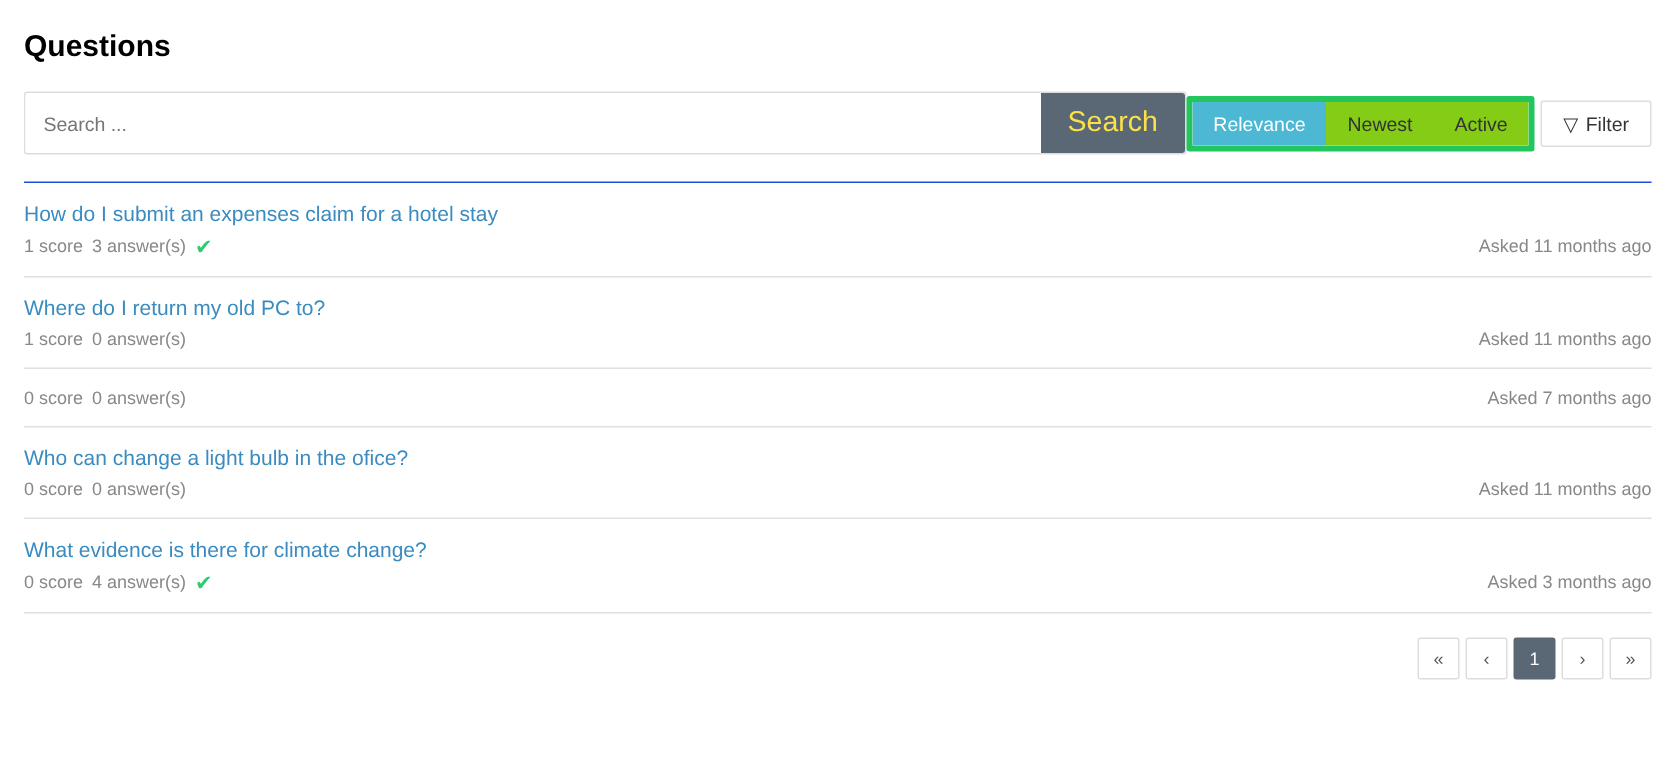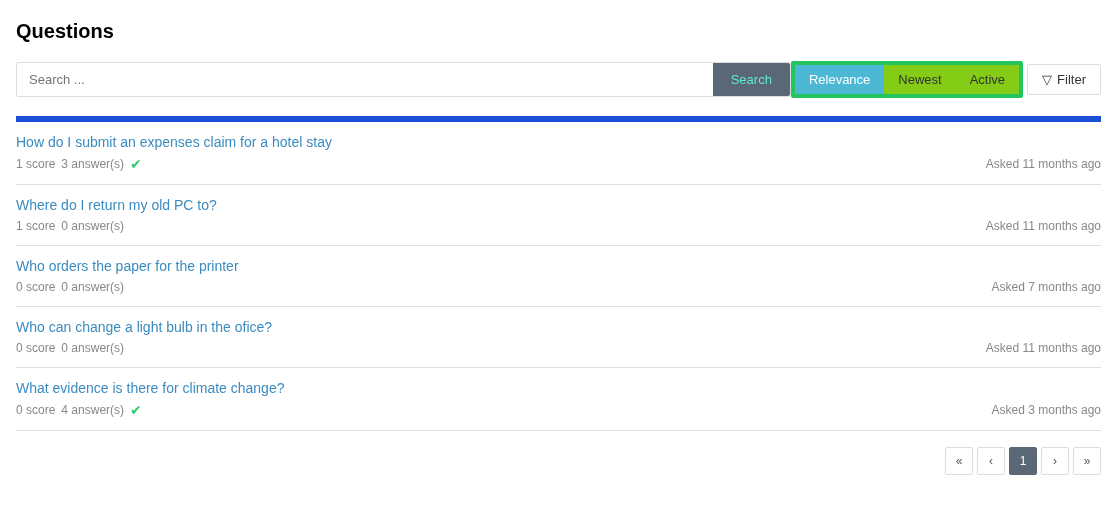--- a/index.html
+++ b/index.html
@@ -32,25 +32,25 @@
       flex: 1;
       border: none;
       outline: none;
       padding: 9px 12px;
       font-size: 13px;
       color: #999;
       border-radius: 2px 0 0 2px;
     }
     .search-btn {
       background: #5a6775;
-      color: #5eead4;
+      color: #fde047;
       border: none;
       padding: 9px 18px;
       cursor: pointer;
-      font-size: 13px;
+      font-size: 19px;
       border-radius: 0 2px 2px 0;
     }
     .filter-btn-group {
       display: flex;
       border: 4px solid #22c55e;
       border-radius: 2px;
       overflow: hidden;
     }
     .filter-tab {
       padding: 7px 14px;
@@ -86,21 +86,21 @@
       margin-bottom: 18px;
     }
     .search-wrapper {
       display: flex;
       flex: 1;
       border: 1px solid #ddd;
       border-radius: 2px;
     }
 
     
-    .question-list { border-top: 6px solid #1d4ed8; }
+    .question-list { border-top: 1px solid #1d4ed8; }
     .question-item {
       border-bottom: 1px solid #e0e0e0;
       padding: 12px 0;
     }
     .question-title {
       color: #3a8bbf;
       font-size: 14px;
       cursor: pointer;
       display: inline-block;
       margin-bottom: 6px;
@@ -197,21 +197,20 @@
       <div class="question-meta">
         <div class="meta-left">
           <span>1 score</span>
           <span>0 answer(s)</span>
 
         </div>
         <div class="meta-right">Asked 11 months ago</div>
       </div>
     </div>
       <div class="question-item">
-      <a class="question-title">Who orders the paper for the printer</a>
       <div class="question-meta">
         <div class="meta-left">
           <span>0 score</span>
           <span>0 answer(s)</span>
 
         </div>
         <div class="meta-right">Asked 7 months ago</div>
       </div>
     </div>
       <div class="question-item">

